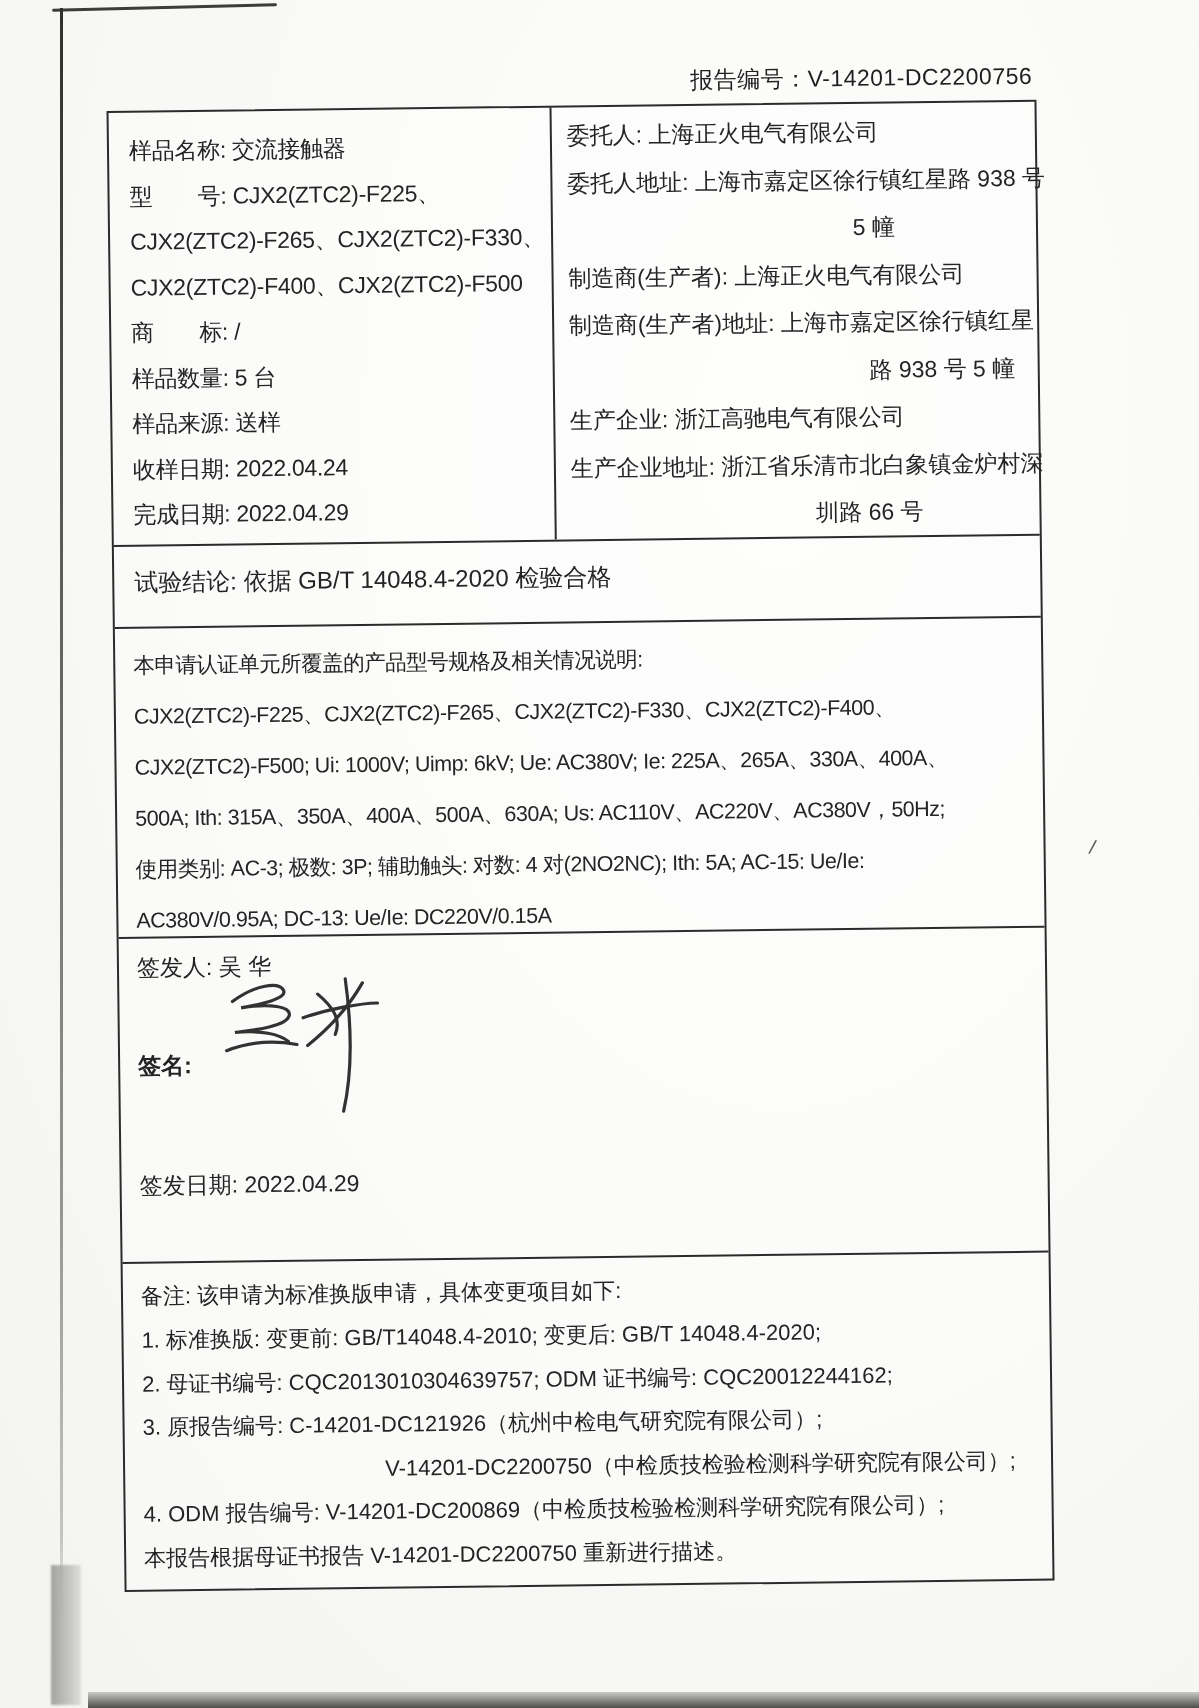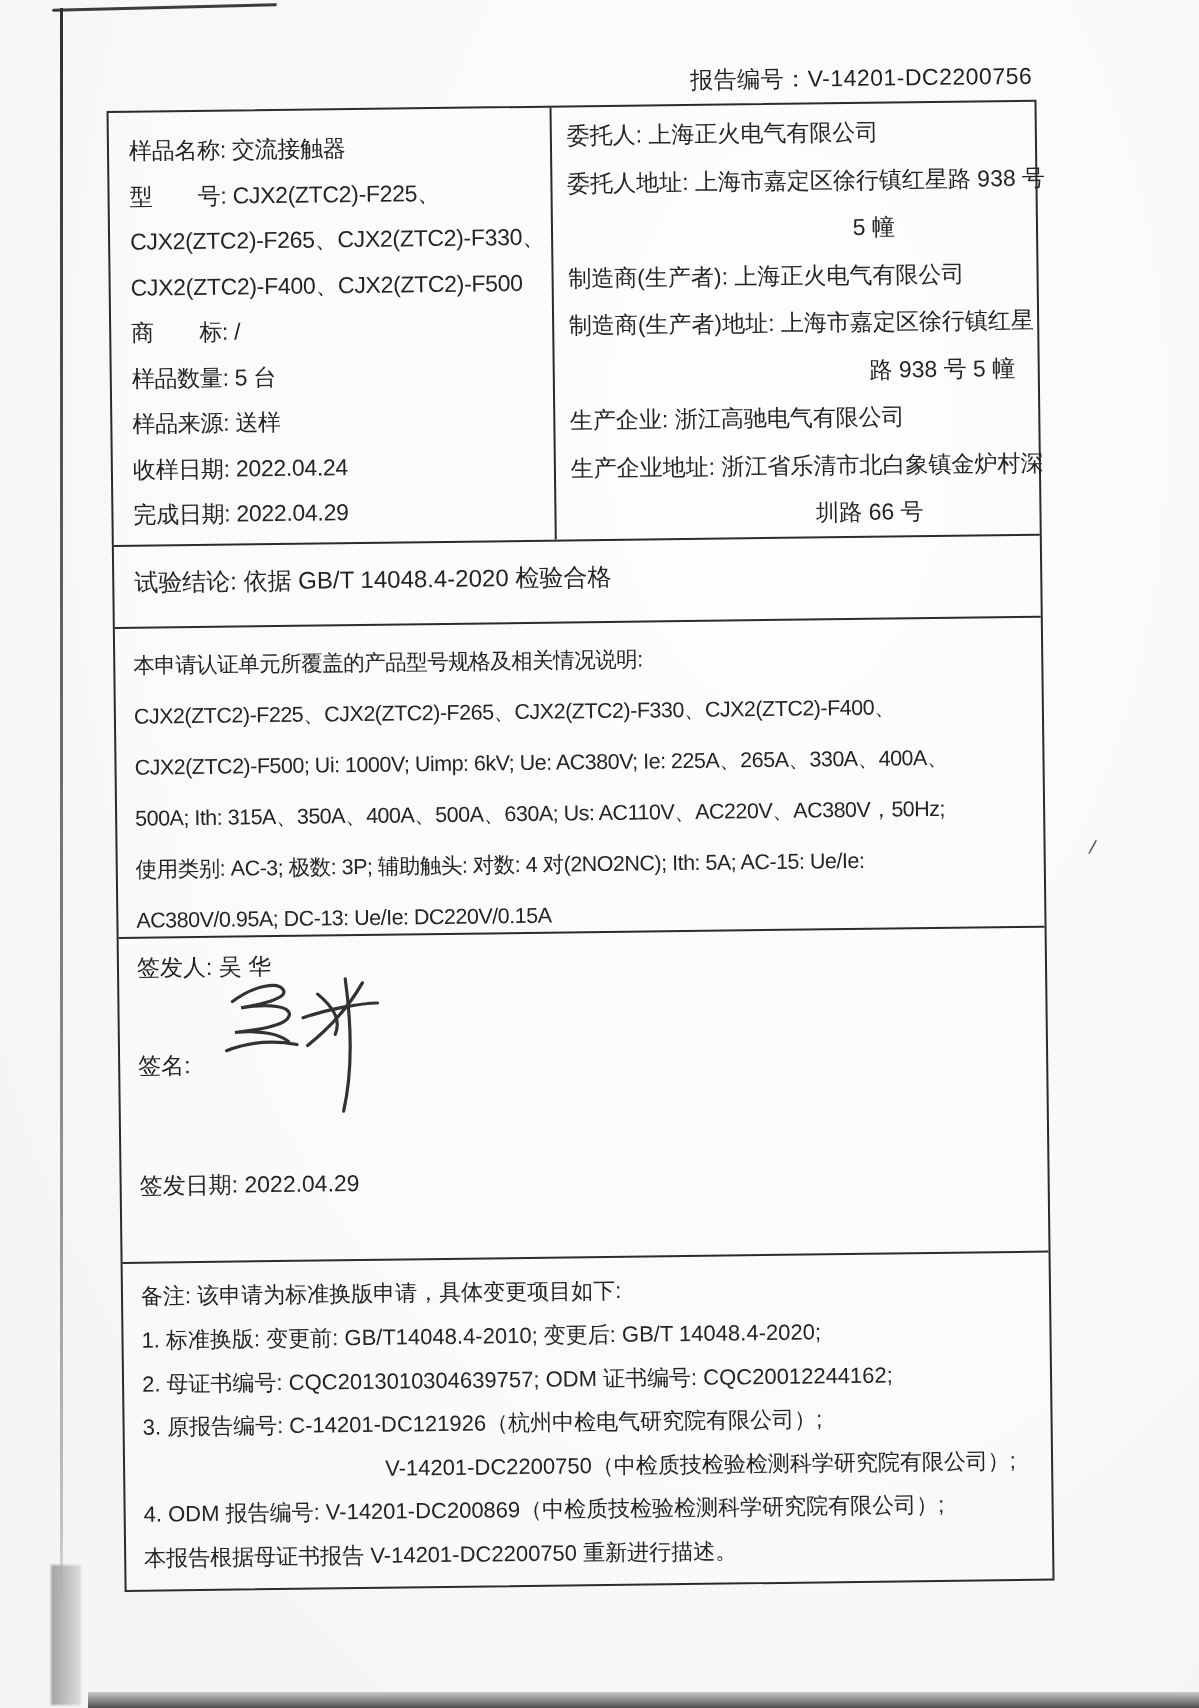--- a/index.html
+++ b/index.html
@@ -31,21 +31,21 @@
   .cell-right{flex:1;padding:5px 4px 0 15px;font-size:23px;}
   .cell-right .line{line-height:47.5px;white-space:nowrap;}
   .cell-right .ind-a{padding-left:285px;}
   .cell-right .ind-b{padding-left:300px;}
   .cell-right .ind-c{padding-left:245px;}
   .row2{height:82px;padding:20px 0 0 20px;font-size:24px;}
   .row3{height:310px;padding:12px 0 0 18px;font-size:21.5px;letter-spacing:-0.5px;}
   .row3 .line{line-height:51px;white-space:nowrap;}
   .row4{height:325px;font-size:23px;}
   .issuer{position:absolute;left:18px;top:14px;}
-  .sign-label{position:absolute;left:18px;top:112px;}
+  .sign-label{position:absolute;left:18px;top:112px;font-weight:bold;}
   .signature-svg{position:absolute;left:92px;top:32px;}
   .issue-date{position:absolute;left:18px;top:232px;}
   .row5{height:328px;padding:10px 0 0 18px;font-size:22px;}
   .row5 .rline{line-height:45px;white-space:nowrap;}
   .row5 .item{line-height:43.5px;white-space:nowrap;}
   .row5 .ind-d{padding-left:242px;}
   .stray-mark{position:absolute;left:1086px;top:848px;font-size:20px;color:#5a5a58;transform:rotate(14deg);}
 </style>
 </head>
 <body>

